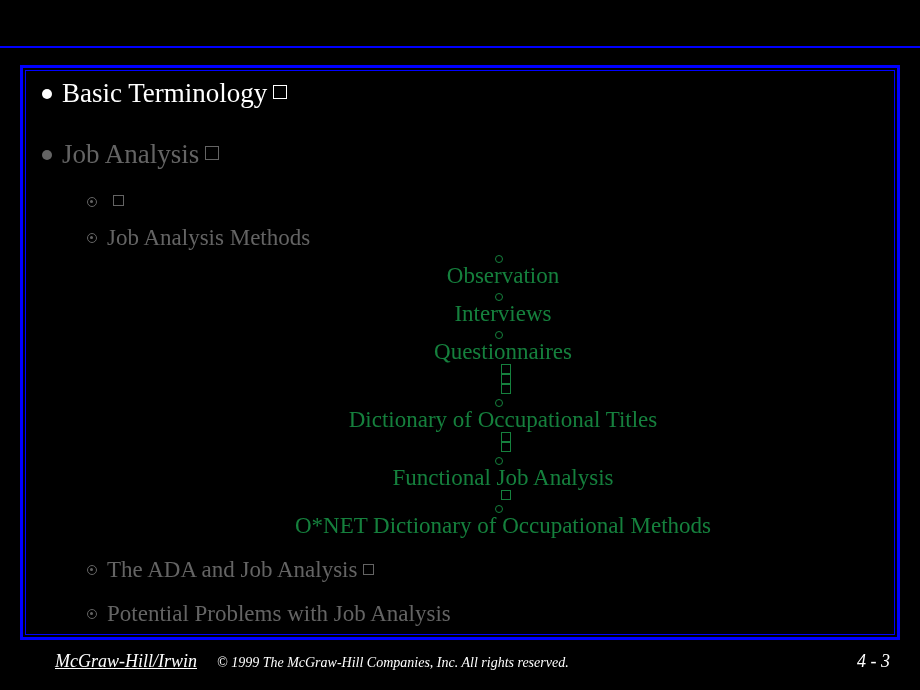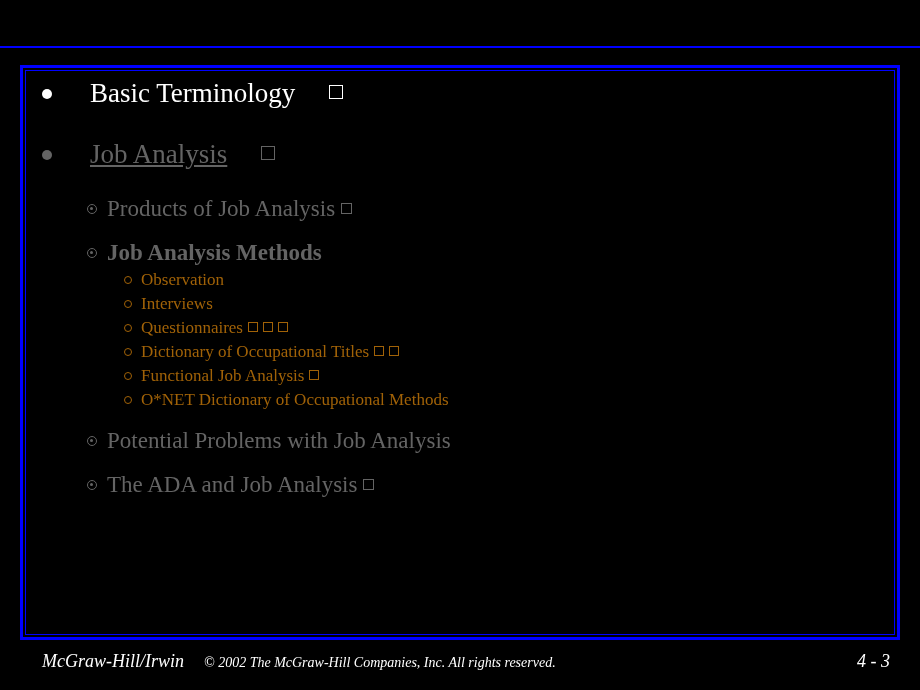--- a/index.html
+++ b/index.html
@@ -40,21 +40,20 @@
     left: 42px;
     width: 840px;
     color: #fff;
   }
   .lvl1 {
     font-size: 27px;
     margin-left: 0;
     margin-bottom: 26px;
     display: flex;
     align-items: center;
-    gap: 28px;
   }
   .lvl1.dim { color: #646464; }
   .lvl1 .bullet {
     display: inline-block;
     width: 10px; height: 10px;
     border-radius: 50%;
     background: currentColor;
     margin-right: 10px;
     flex-shrink: 0;
   }
@@ -76,64 +75,66 @@
     flex-shrink: 0;
   }
   .lvl2 .bullet::after {
     content: '';
     position: absolute;
     top: 2px; left: 2px;
     width: 3px; height: 3px;
     background: currentColor;
     border-radius: 50%;
   }
-  .lvl2.tight { margin-bottom: 4px; font-weight: bold; }
+  .lvl2.tight { margin-bottom: 4px; }
   .lvl3 {
-    font-size: 17px;
+    font-size: 23px;
     margin-left: 82px;
     margin-bottom: 4px;
-    color: #a16207;
+    color: #15803d;
     display: flex;
     align-items: center;
+    flex-direction: column;
   }
   .lvl3 .bullet {
     display: inline-block;
     width: 8px; height: 8px;
     border: 1.2px solid currentColor;
     border-radius: 50%;
     margin-right: 9px;
     flex-shrink: 0;
   }
   .sq {
     display: inline-block;
     width: 14px; height: 14px;
     border: 1.5px solid currentColor;
     margin-left: 6px;
     vertical-align: middle;
     position: relative;
     top: -2px;
   }
   .sq.sm { width: 11px; height: 11px; border-width: 1.2px; top: -1px; }
   .sq.xs { width: 10px; height: 10px; border-width: 1px; top: -1px; margin-left: 5px; }
-  .gap-top { margin-top: 30px; text-decoration: underline; }
+  .gap-top { margin-top: 30px; }
   .gap-top-sm { margin-top: 18px; }
   .footer {
     position: absolute;
     bottom: 18px;
     left: 0;
     width: 920px;
     display: flex;
     align-items: baseline;
     color: #fff;
     font-style: italic;
     font-family: Georgia, 'Times New Roman', serif;
   }
   .footer-left {
     font-size: 18px;
-    margin-left: 42px;
+    margin-left: 55px;
+    text-decoration: underline;
   }
   .footer-center {
     font-size: 14px;
     margin-left: 20px;
     flex: 1;
   }
   .footer-right {
     font-size: 18px;
     margin-right: 30px;
   }
@@ -155,21 +156,20 @@
     </div>
 
     <div class="lvl1 dim gap-top">
       <span class="bullet"></span>
       <span>Job Analysis</span>
       <span class="sq"></span>
     </div>
 
     <div class="lvl2 gap-top-sm">
       <span class="bullet"></span>
-      <span>Products of Job Analysis</span>
       <span class="sq sm"></span>
     </div>
 
     <div class="lvl2 tight gap-top-sm">
       <span class="bullet"></span>
       <span>Job Analysis Methods</span>
     </div>
 
     <div class="lvl3">
       <span class="bullet"></span>
@@ -193,33 +193,33 @@
       <span class="sq xs"></span>
     </div>
     <div class="lvl3">
       <span class="bullet"></span>
       <span>Functional Job Analysis</span>
       <span class="sq xs"></span>
     </div>
     <div class="lvl3">
       <span class="bullet"></span>
       <span>O*NET Dictionary of Occupational Methods</span>
-    </div>
-
-    <div class="lvl2 gap-top-sm">
-      <span class="bullet"></span>
-      <span>Potential Problems with Job Analysis</span>
     </div>
 
     <div class="lvl2 gap-top-sm">
       <span class="bullet"></span>
       <span>The ADA and Job Analysis</span>
       <span class="sq sm"></span>
     </div>
 
+    <div class="lvl2 gap-top-sm">
+      <span class="bullet"></span>
+      <span>Potential Problems with Job Analysis</span>
+    </div>
+
   </div>
 
   <div class="footer">
     <span class="footer-left">McGraw-Hill/Irwin</span>
-    <span class="footer-center">© 2002 The McGraw-Hill Companies, Inc. All rights reserved.</span>
+    <span class="footer-center">© 1999 The McGraw-Hill Companies, Inc. All rights reserved.</span>
     <span class="footer-right">4 - 3</span>
   </div>
 </div>
 
 </body></html>

